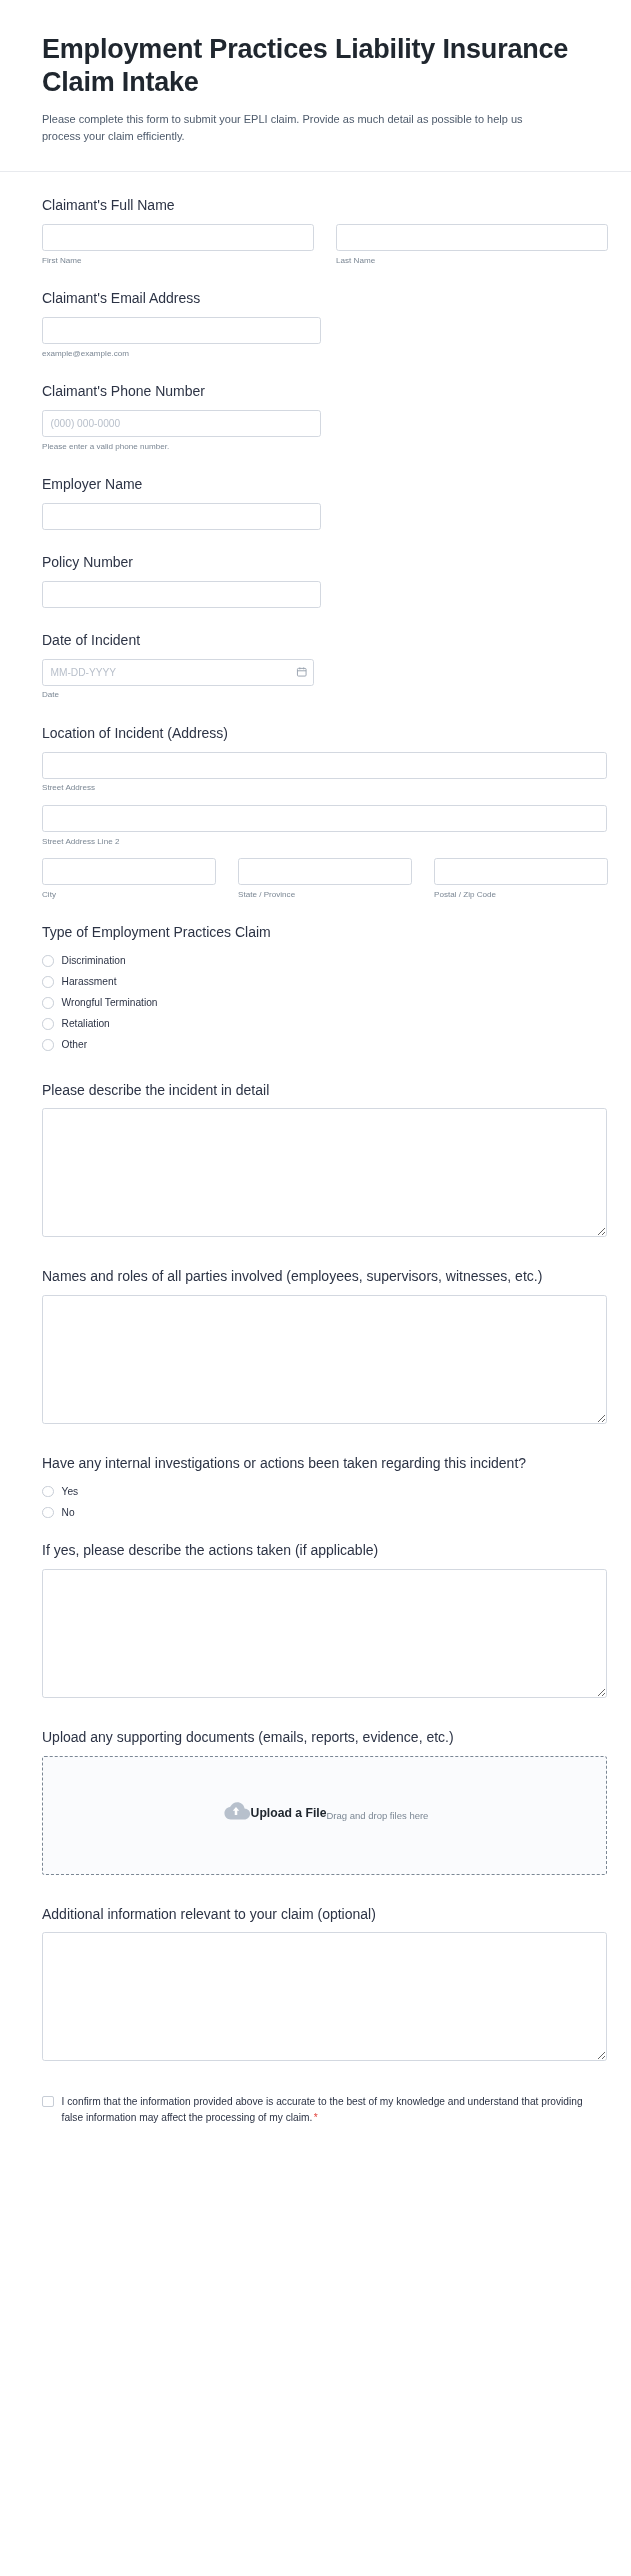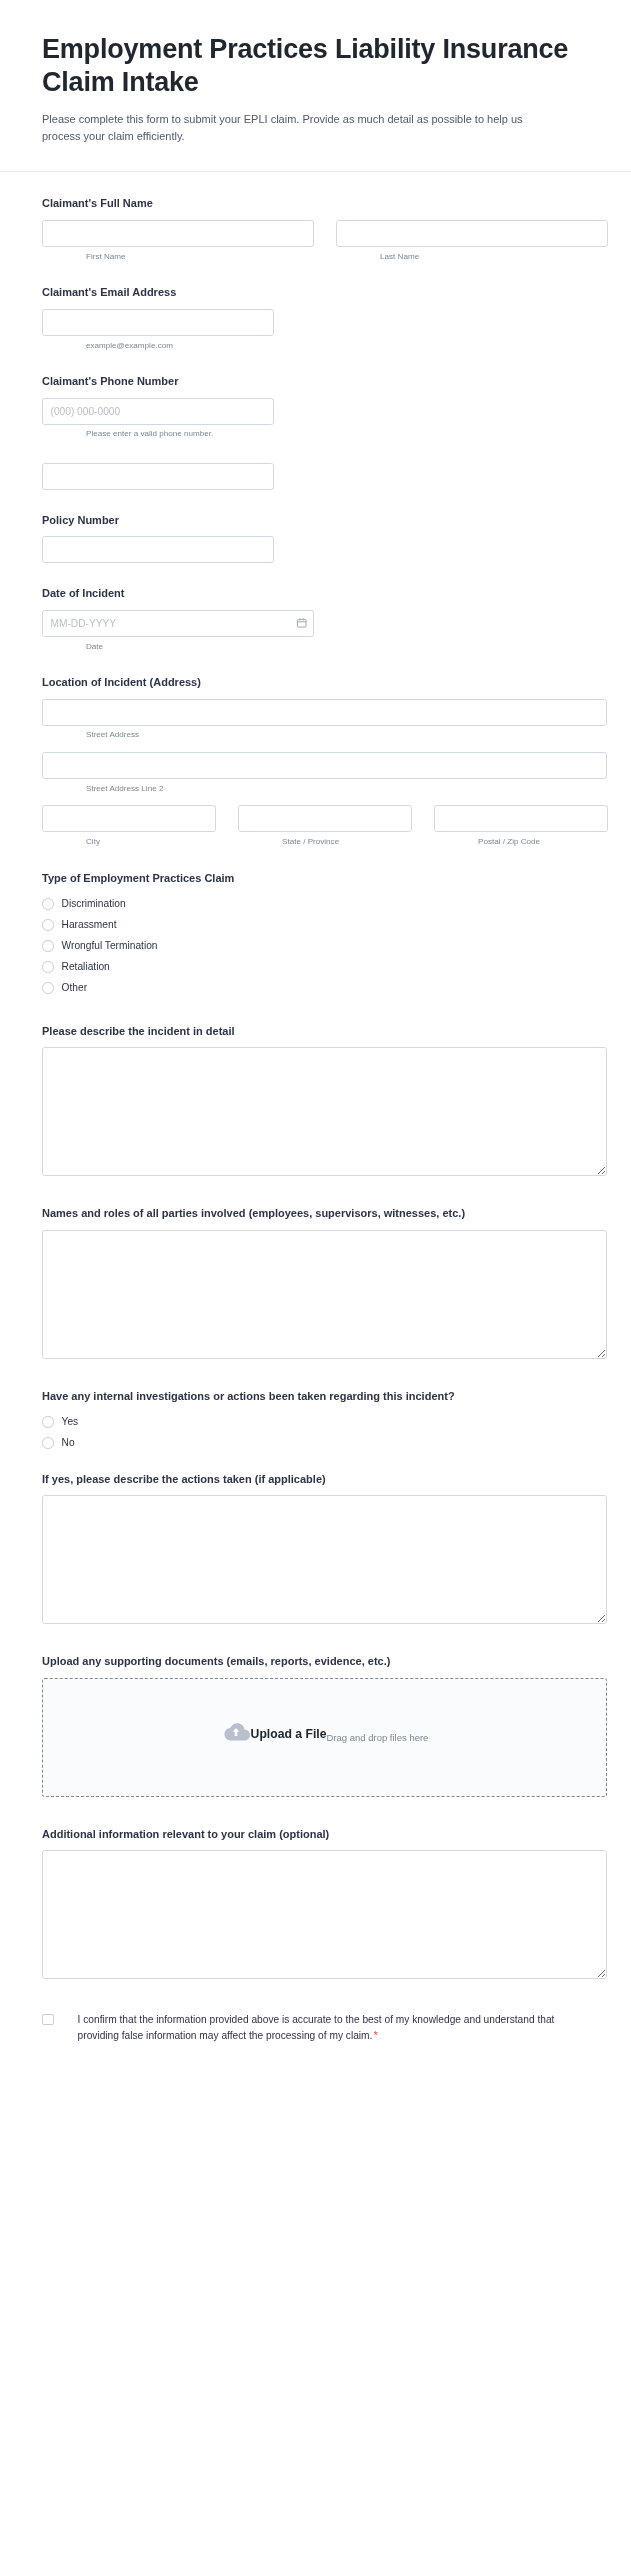--- a/index.html
+++ b/index.html
@@ -41,38 +41,36 @@
     max-width: 516px;
   }
   
   .form-body {
     padding: 24.4px 42px 54px 42px;
   }
   .field-block {
     margin-bottom: 23px;
   }
   .field-label {
-    font-size: 11px;
+    font-size: 14px;
     color: #2c3345;
     margin-bottom: 8.1px;
     display: block;
     line-height: 1.4;
-    font-weight: bold;
   }
   .req-star {
     color: #e2413a;
     font-size: 10.2px;
     margin-left: 1.4px;
   }
   .sublabel {
     font-size: 8.1px;
     color: #7b8794;
     margin-top: 4.8px;
     line-height: 1.3;
-    margin-left: 44px;
   }
   input.txt, textarea.txt {
     font-family: "Liberation Sans", sans-serif;
     font-size: 10.2px;
     color: #2c3345;
     background: #ffffff;
     border: 0.7px solid #d3d8e0;
     border-radius: 2.7px;
     padding: 6.1px 7.5px;
     height: 27px;
@@ -81,21 +79,21 @@
   input.txt::placeholder, textarea.txt::placeholder {
     color: #b9c0cb;
   }
   .row2 {
     display: flex;
     gap: 22px;
   }
   .col-half { width: 272px; }
   .col-half input.txt { width: 272px; }
 
-  .w-half { width: 232px; }
+  .w-half { width: 279px; }
   .w-full { width: 565px; }
 
   .row3 {
     display: flex;
     gap: 22px;
   }
   .col-third { width: 174px; }
   .col-third input.txt { width: 174px; }
 
   .date-wrap {
@@ -166,21 +164,20 @@
   .upload-sub {
     font-size: 9.5px;
     color: #7b8794;
   }
 
   
   .confirm-block {
     margin-top: 33px;
     display: flex;
     align-items: flex-start;
-    gap: 16px;
   }
   .cb-mark {
     width: 11.5px;
     height: 11.5px;
     border: 0.7px solid #c7cdd6;
     border-radius: 2px;
     background: #fff;
     margin-right: 8.1px;
     margin-top: 1.4px;
     flex: none;
@@ -224,20 +221,21 @@
       <div class="sublabel">example@example.com</div>
     </div>
 
     <div class="field-block">
       <label class="field-label">Claimant's Phone Number</label>
       <input class="txt w-half" type="text" placeholder="(000) 000-0000" style="">
       <div class="sublabel">Please enter a valid phone number.</div>
     </div>
 
     <div class="field-block">
+      <label class="field-label">Employer Name</label>
       <input class="txt w-half" type="text" value="" style="">
     </div>
 
     <div class="field-block">
       <label class="field-label">Policy Number</label>
       <input class="txt w-half" type="text" value="" style="">
     </div>
 
     <div class="field-block">
       <label class="field-label">Date of Incident</label>

